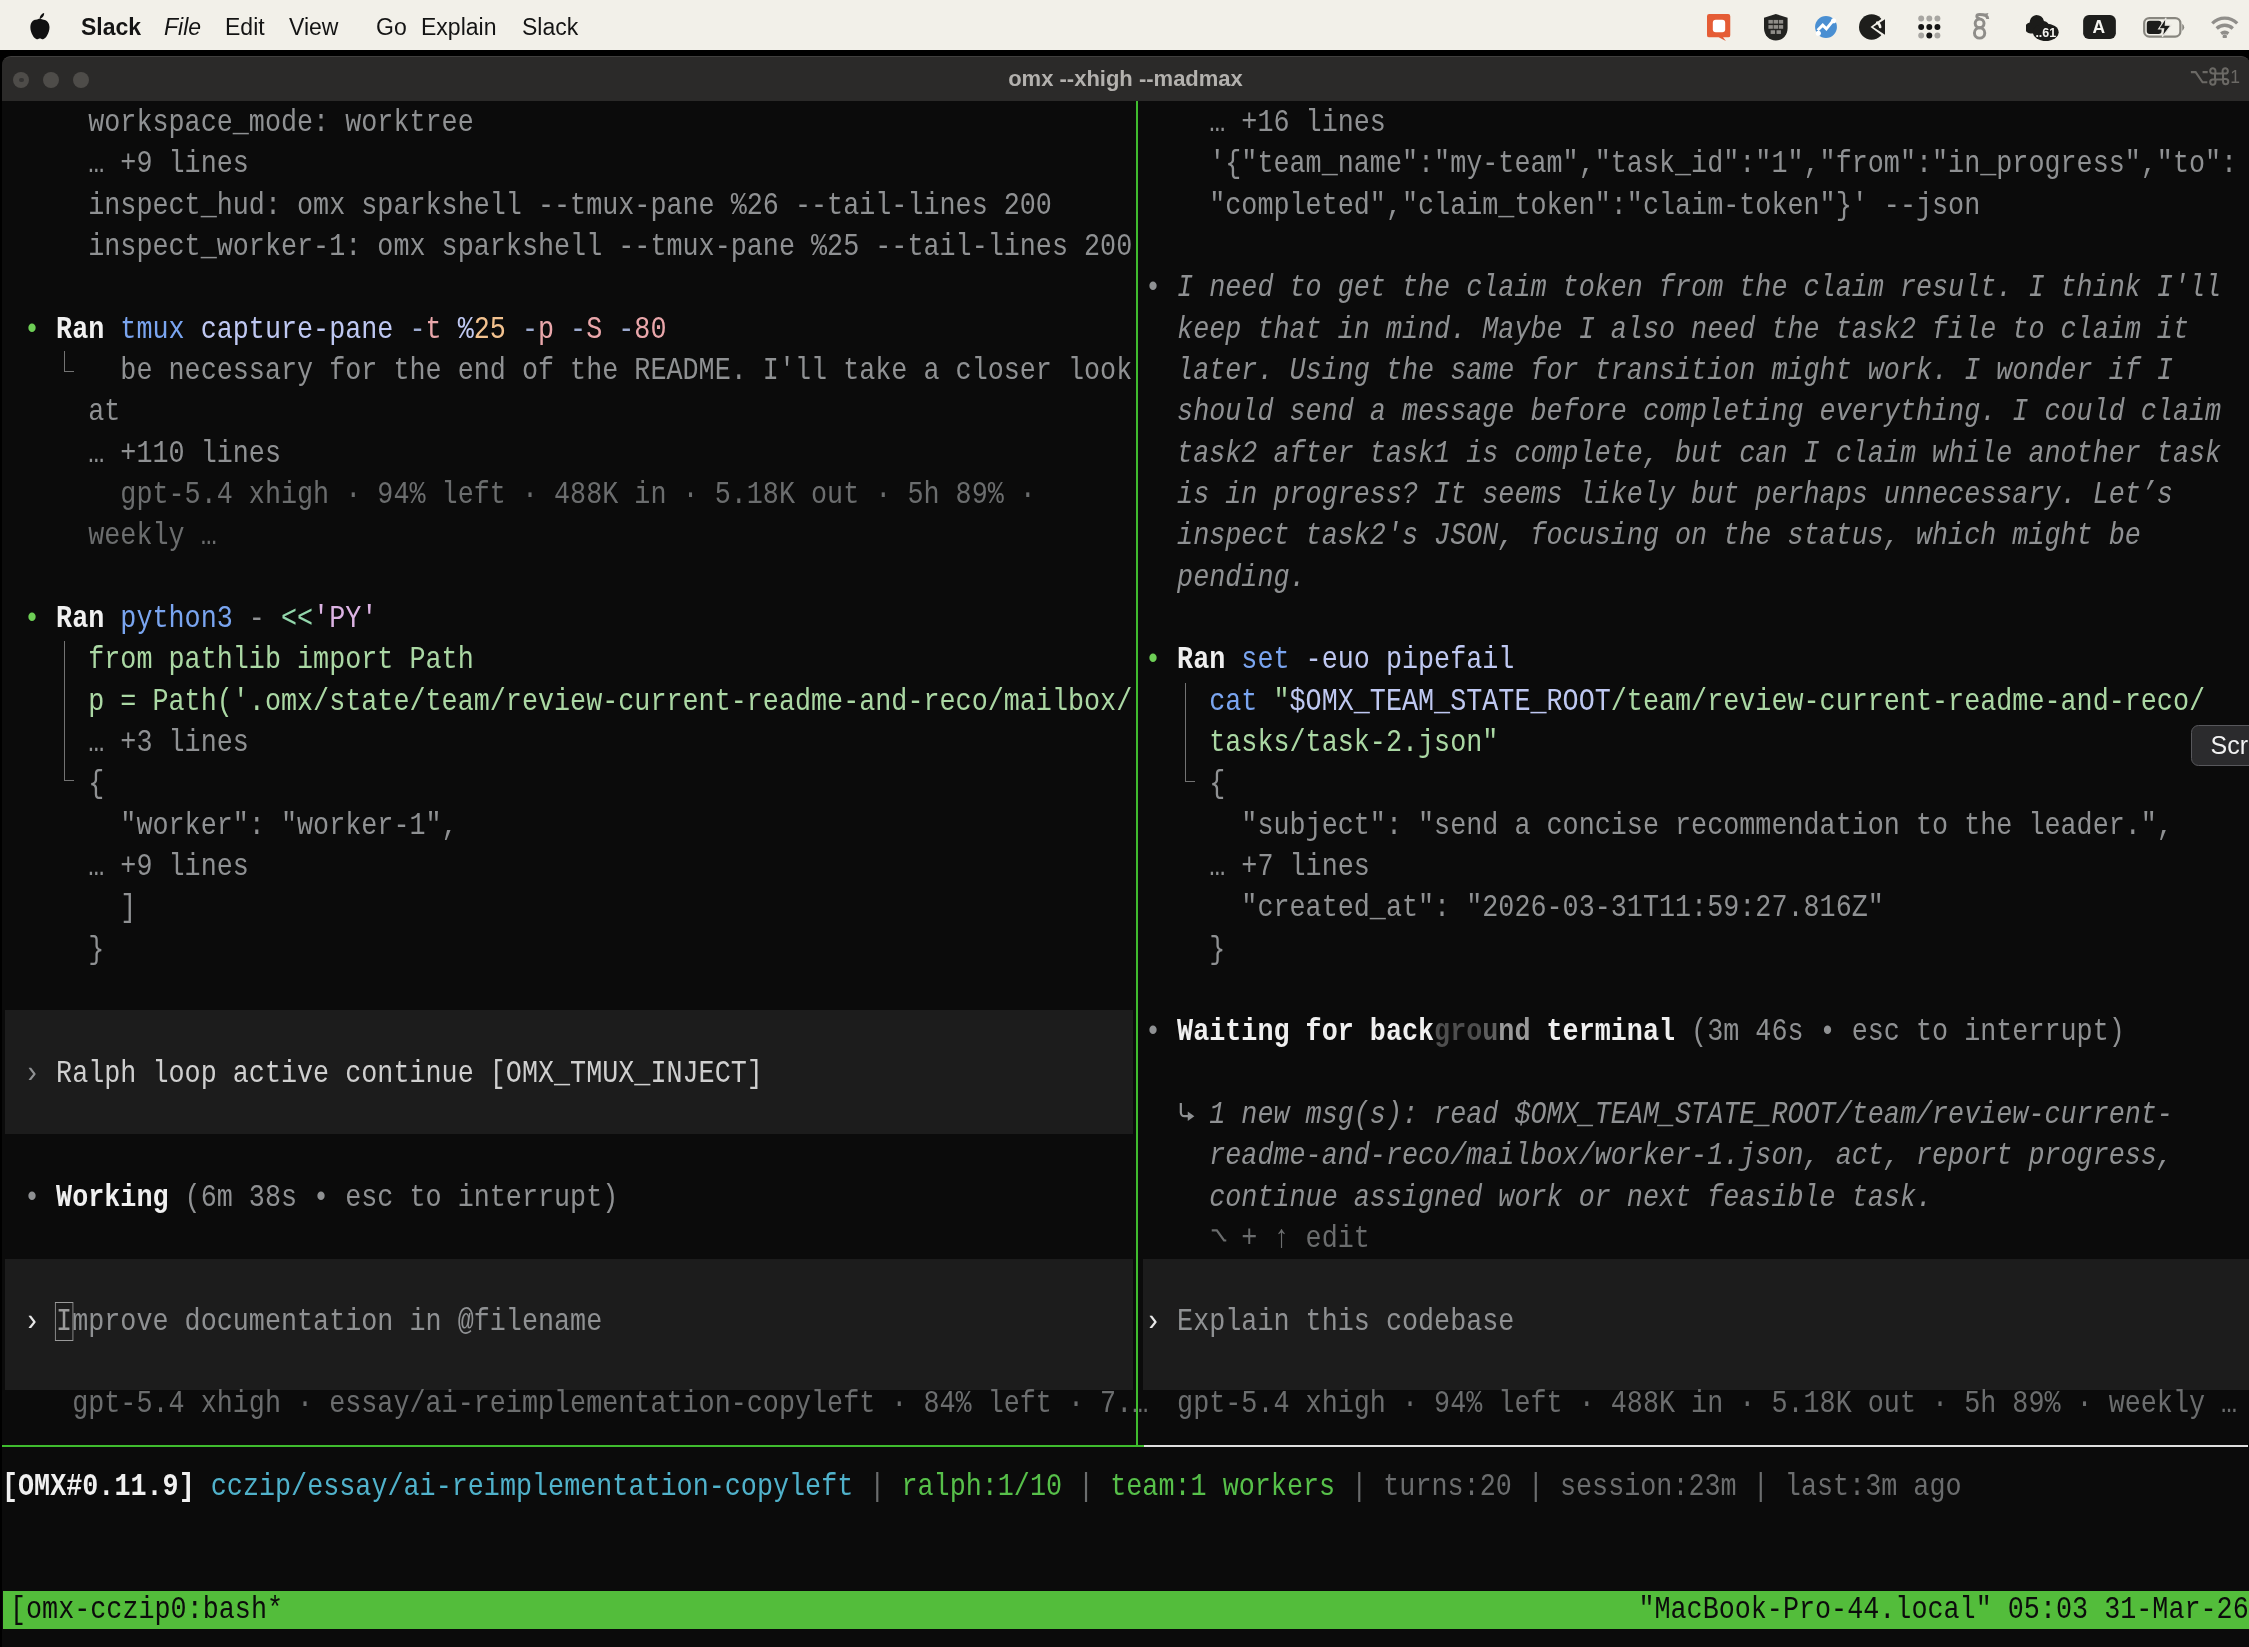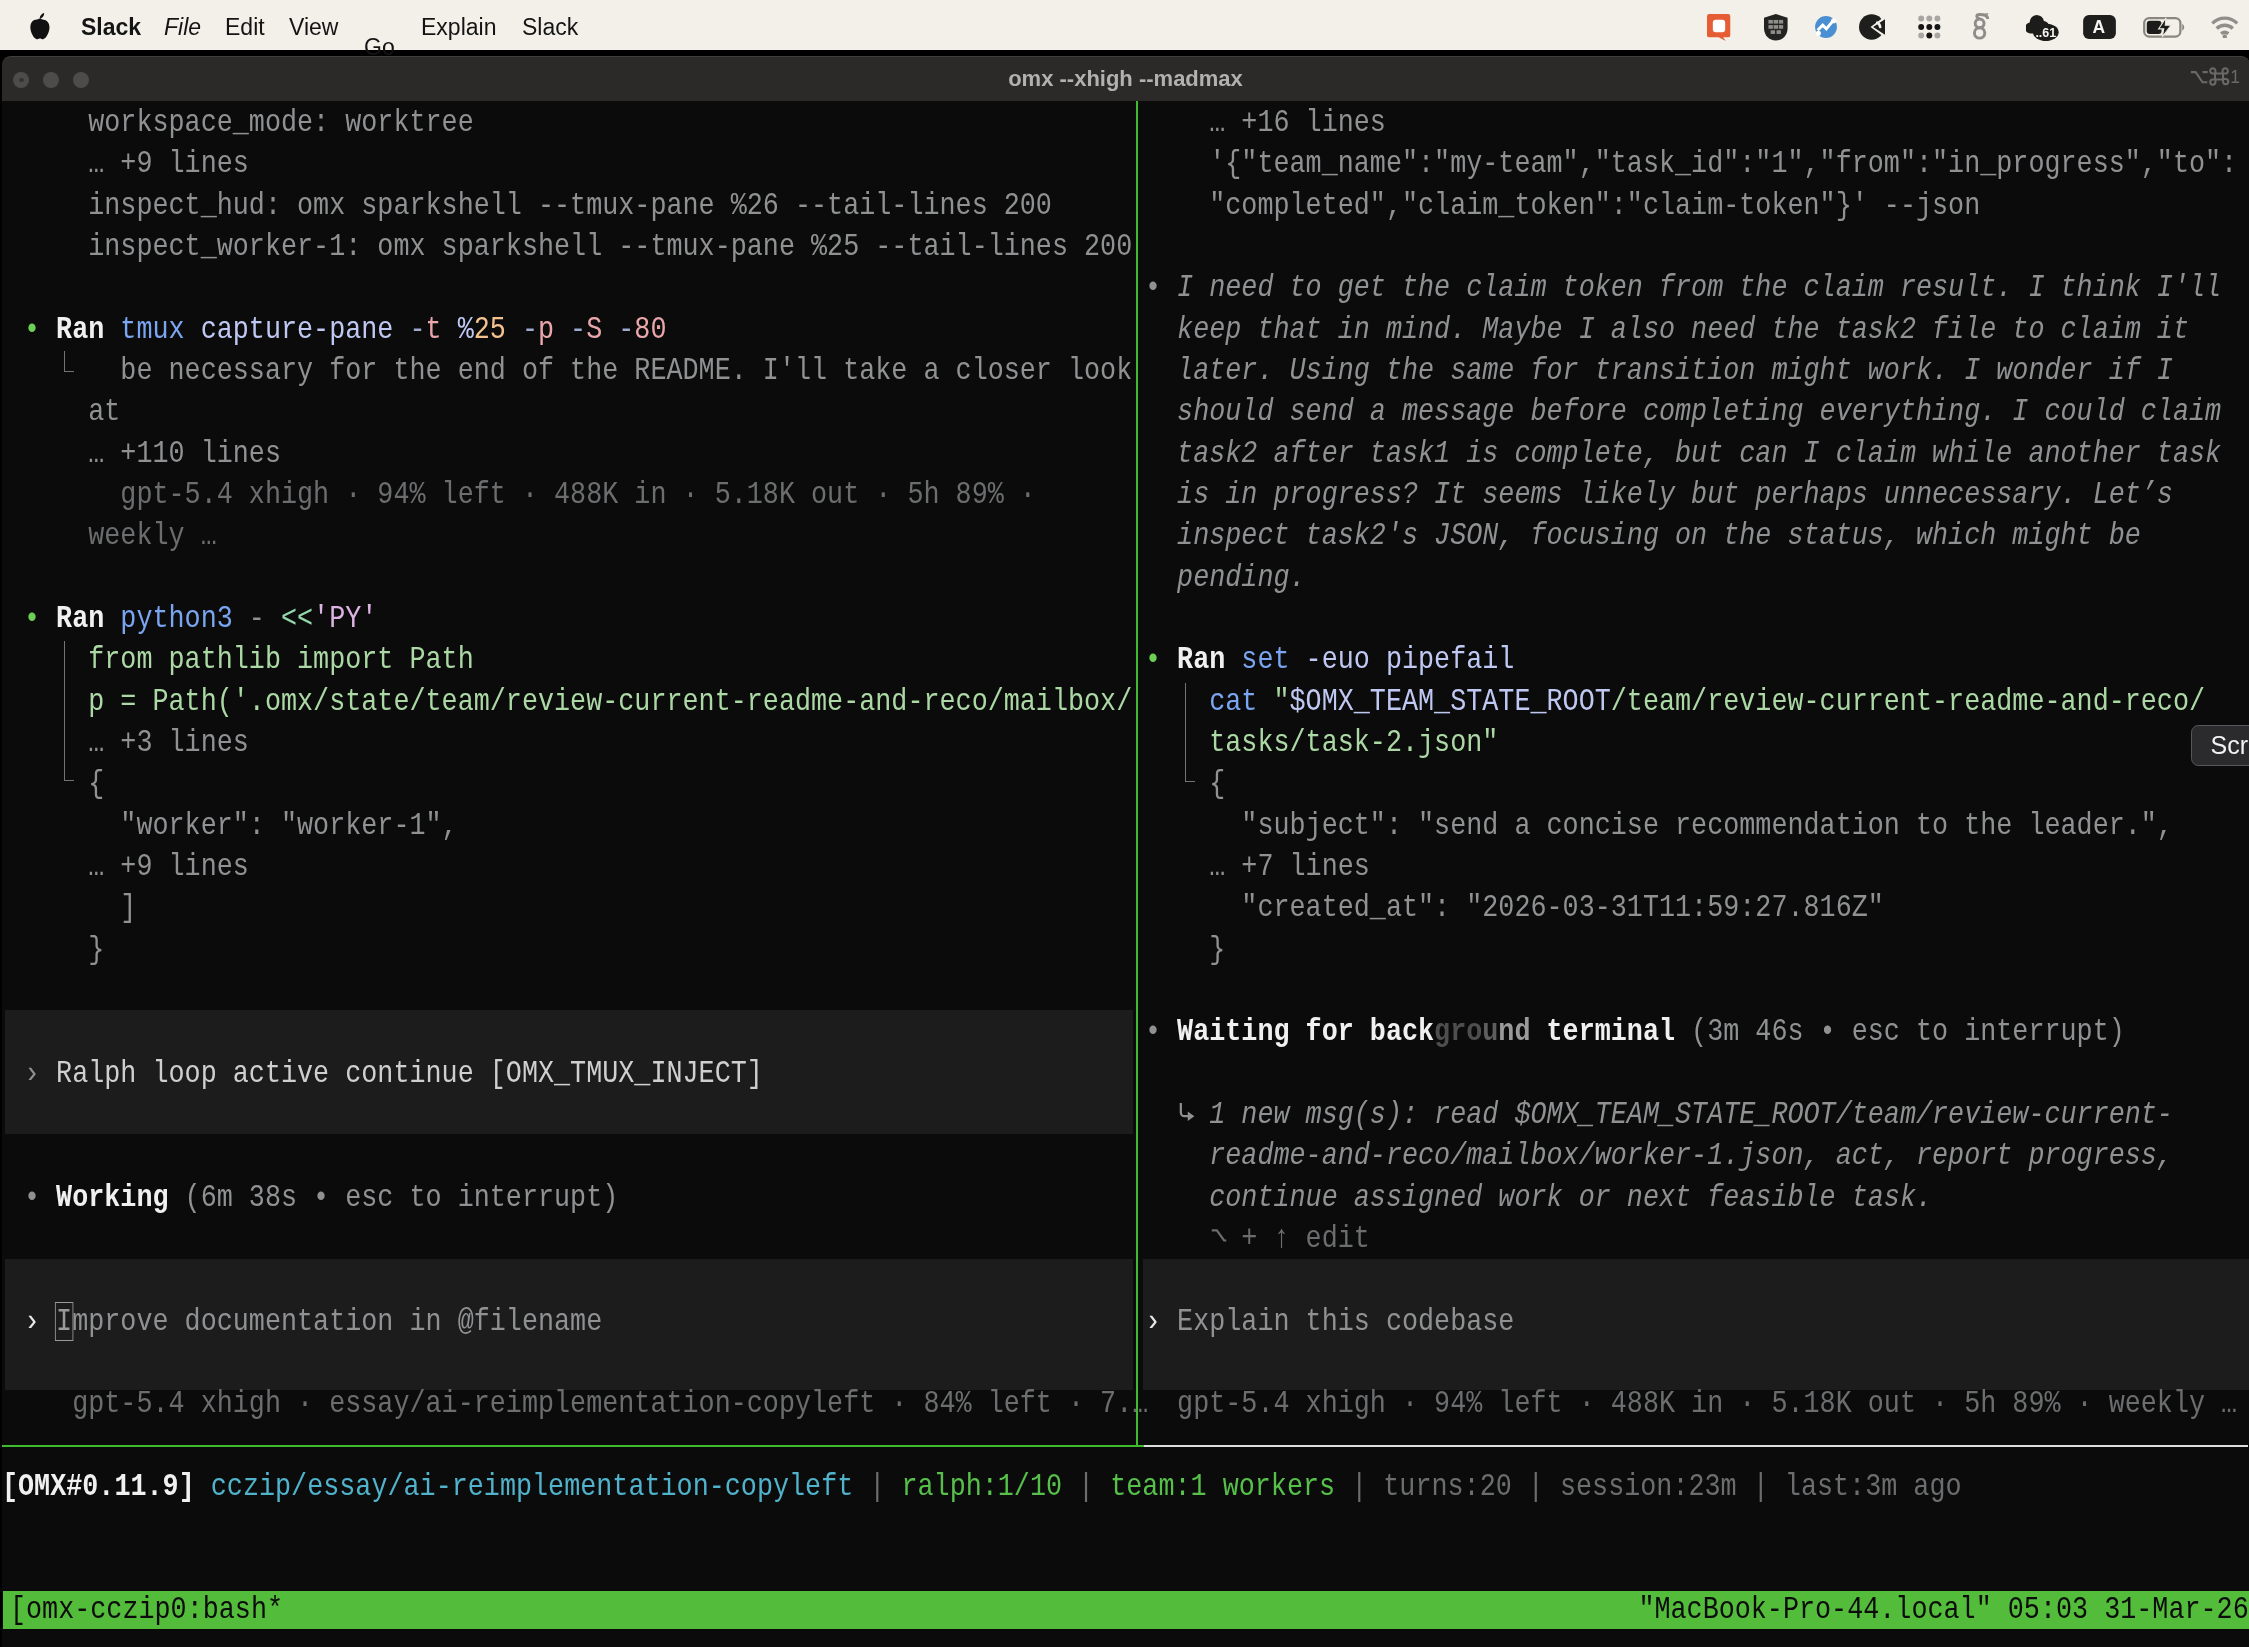--- a/index.html
+++ b/index.html
@@ -50,21 +50,21 @@
   font-family:"Liberation Sans", sans-serif; font-size:25px; line-height:38px; padding-left:18.5px; }
 </style></head><body>
 <div id="menubar">
   <svg style="position:absolute;left:30px;top:13.3px" width="20" height="27" viewBox="0 0 25 35">
     <path fill="#111" d="M17.3 8.6c-1.6 0-3.4-1-5-1s-3.6 1-5 1C3.6 8.6 0 12 0 18.6 0 26 5.2 34 8.3 34c1.3 0 2.6-1 4.1-1s2.7 1 4.1 1c3.2 0 8.3-8 8.3-15.4 0-5.4-3.1-9.5-7.5-10zM12.2 7.4c-.2-3 2.3-6.8 5.6-7.4.5 3.4-2.6 7.2-5.6 7.4z"></path>
   </svg>
   <span class="mi" style="left:81px;font-weight:bold;">Slack</span>
   <span class="mi" style="left:164px;font-style:italic;">File</span>
   <span class="mi" style="left:225px;">Edit</span>
   <span class="mi" style="left:289px;">View</span>
-  <span class="mi" style="left:364px;margin-top:20px;">Go</span>
+  <span class="mi" style="left:376px;">Go</span>
   <span class="mi" style="left:421px;">Explain</span>
   <span class="mi" style="left:522px;">Slack</span>
 
 <svg style="position:absolute;left:1707px;top:14px" width="24" height="27" viewBox="0 0 33 37">
  <path fill="#e55c35" d="M3 0 h26 a3 3 0 0 1 3 3 v26 a3 3 0 0 1 -3 3 h-7 l4 5 -10 -5 H3 a3 3 0 0 1 -3 -3 V3 a3 3 0 0 1 3 -3 z"></path>
  <rect x="8" y="8" width="17" height="17" rx="4" fill="#fff"></rect>
 </svg>
 <svg style="position:absolute;left:1764px;top:14px" width="23.6" height="26.6" viewBox="0 0 32 36">
  <path fill="#232321" d="M16 0 L32 5 V19 C32 29 25 36 16 36 C7 36 0 29 0 19 V5 Z"></path>
  <g fill="#8f8d89">

